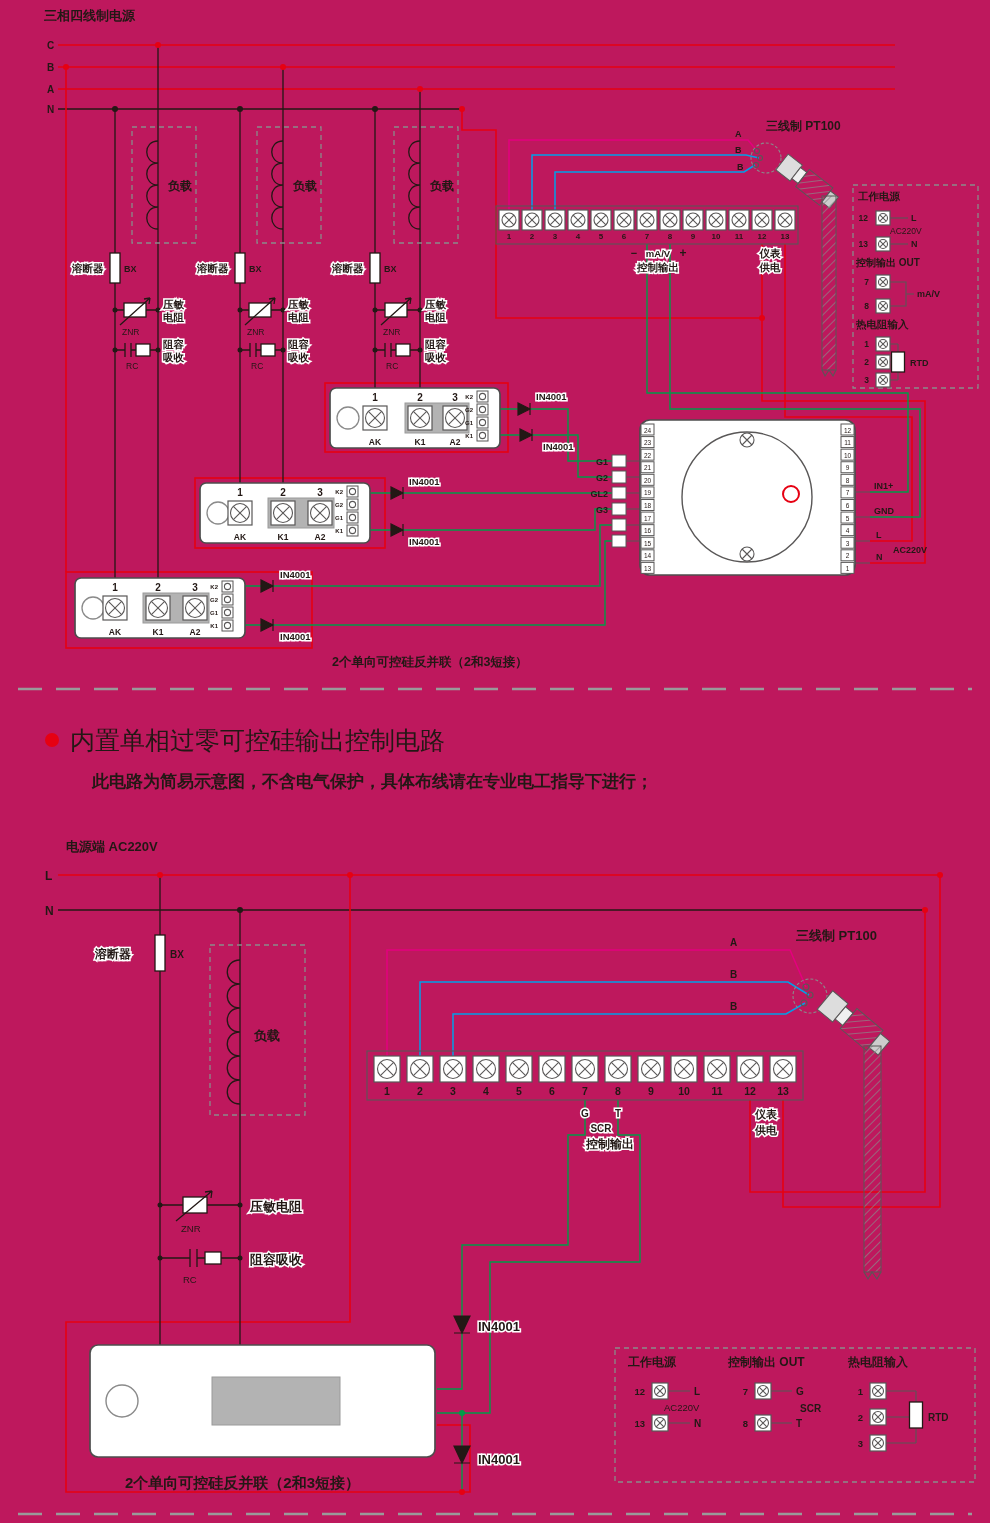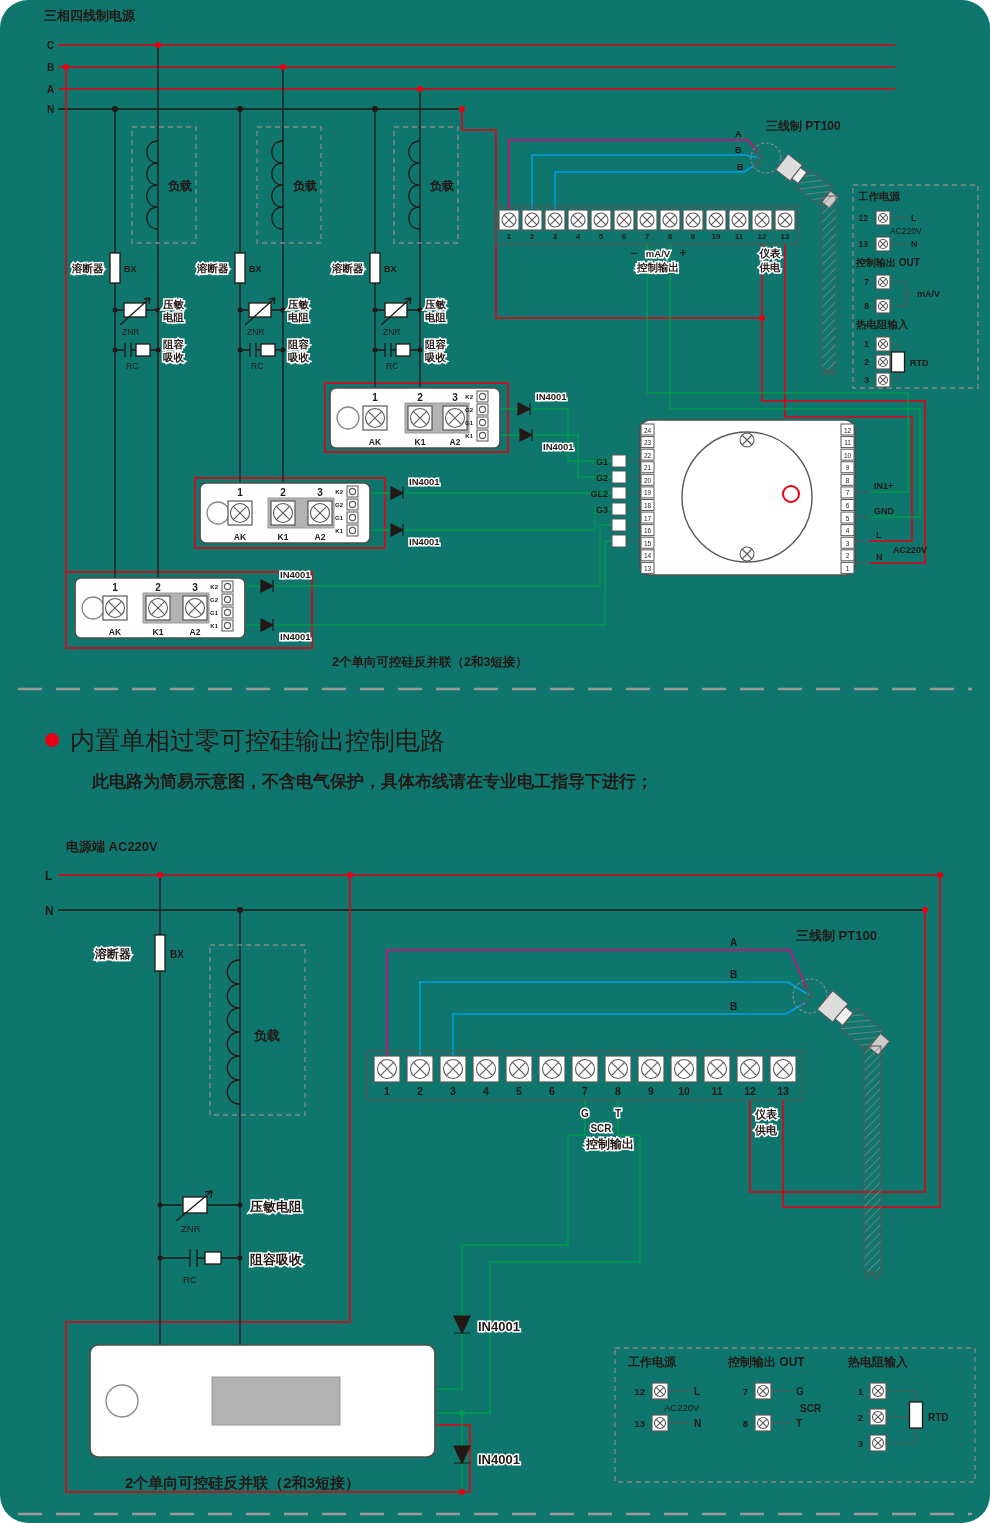--- a/index.html
+++ b/index.html
@@ -1,16 +1,16 @@
 <!DOCTYPE html>
 <html><head>
 <meta charset="utf-8">
 <style>
   html,body{margin:0;padding:0;background:#fff;}
-  #page{position:relative;width:990px;height:1523px;background:#0f766e;overflow:hidden;border-radius:28px;}
+  #page{position:relative;width:990px;height:1523px;background:#be185d;overflow:hidden;}
   svg{position:absolute;left:0;top:0;}
   text{fill:#231815;font-family:"Liberation Sans","DejaVu Sans",sans-serif;}
   .b{font-weight:bold;}
   .knock{paint-order:stroke;stroke:#fff;stroke-width:3px;}
   .wire-r{stroke:#e60012;fill:none;stroke-width:1.6;}
   .wire-k{stroke:#231815;fill:none;stroke-width:1.3;}
   .wire-g{stroke:#009b48;fill:none;stroke-width:1.4;}
   .wire-c{stroke:#00a0e9;fill:none;stroke-width:1.5;}
   .wire-m{stroke:#e4007f;fill:none;stroke-width:1.5;}
   .thin{stroke:#595757;stroke-width:1.1;fill:none;}

